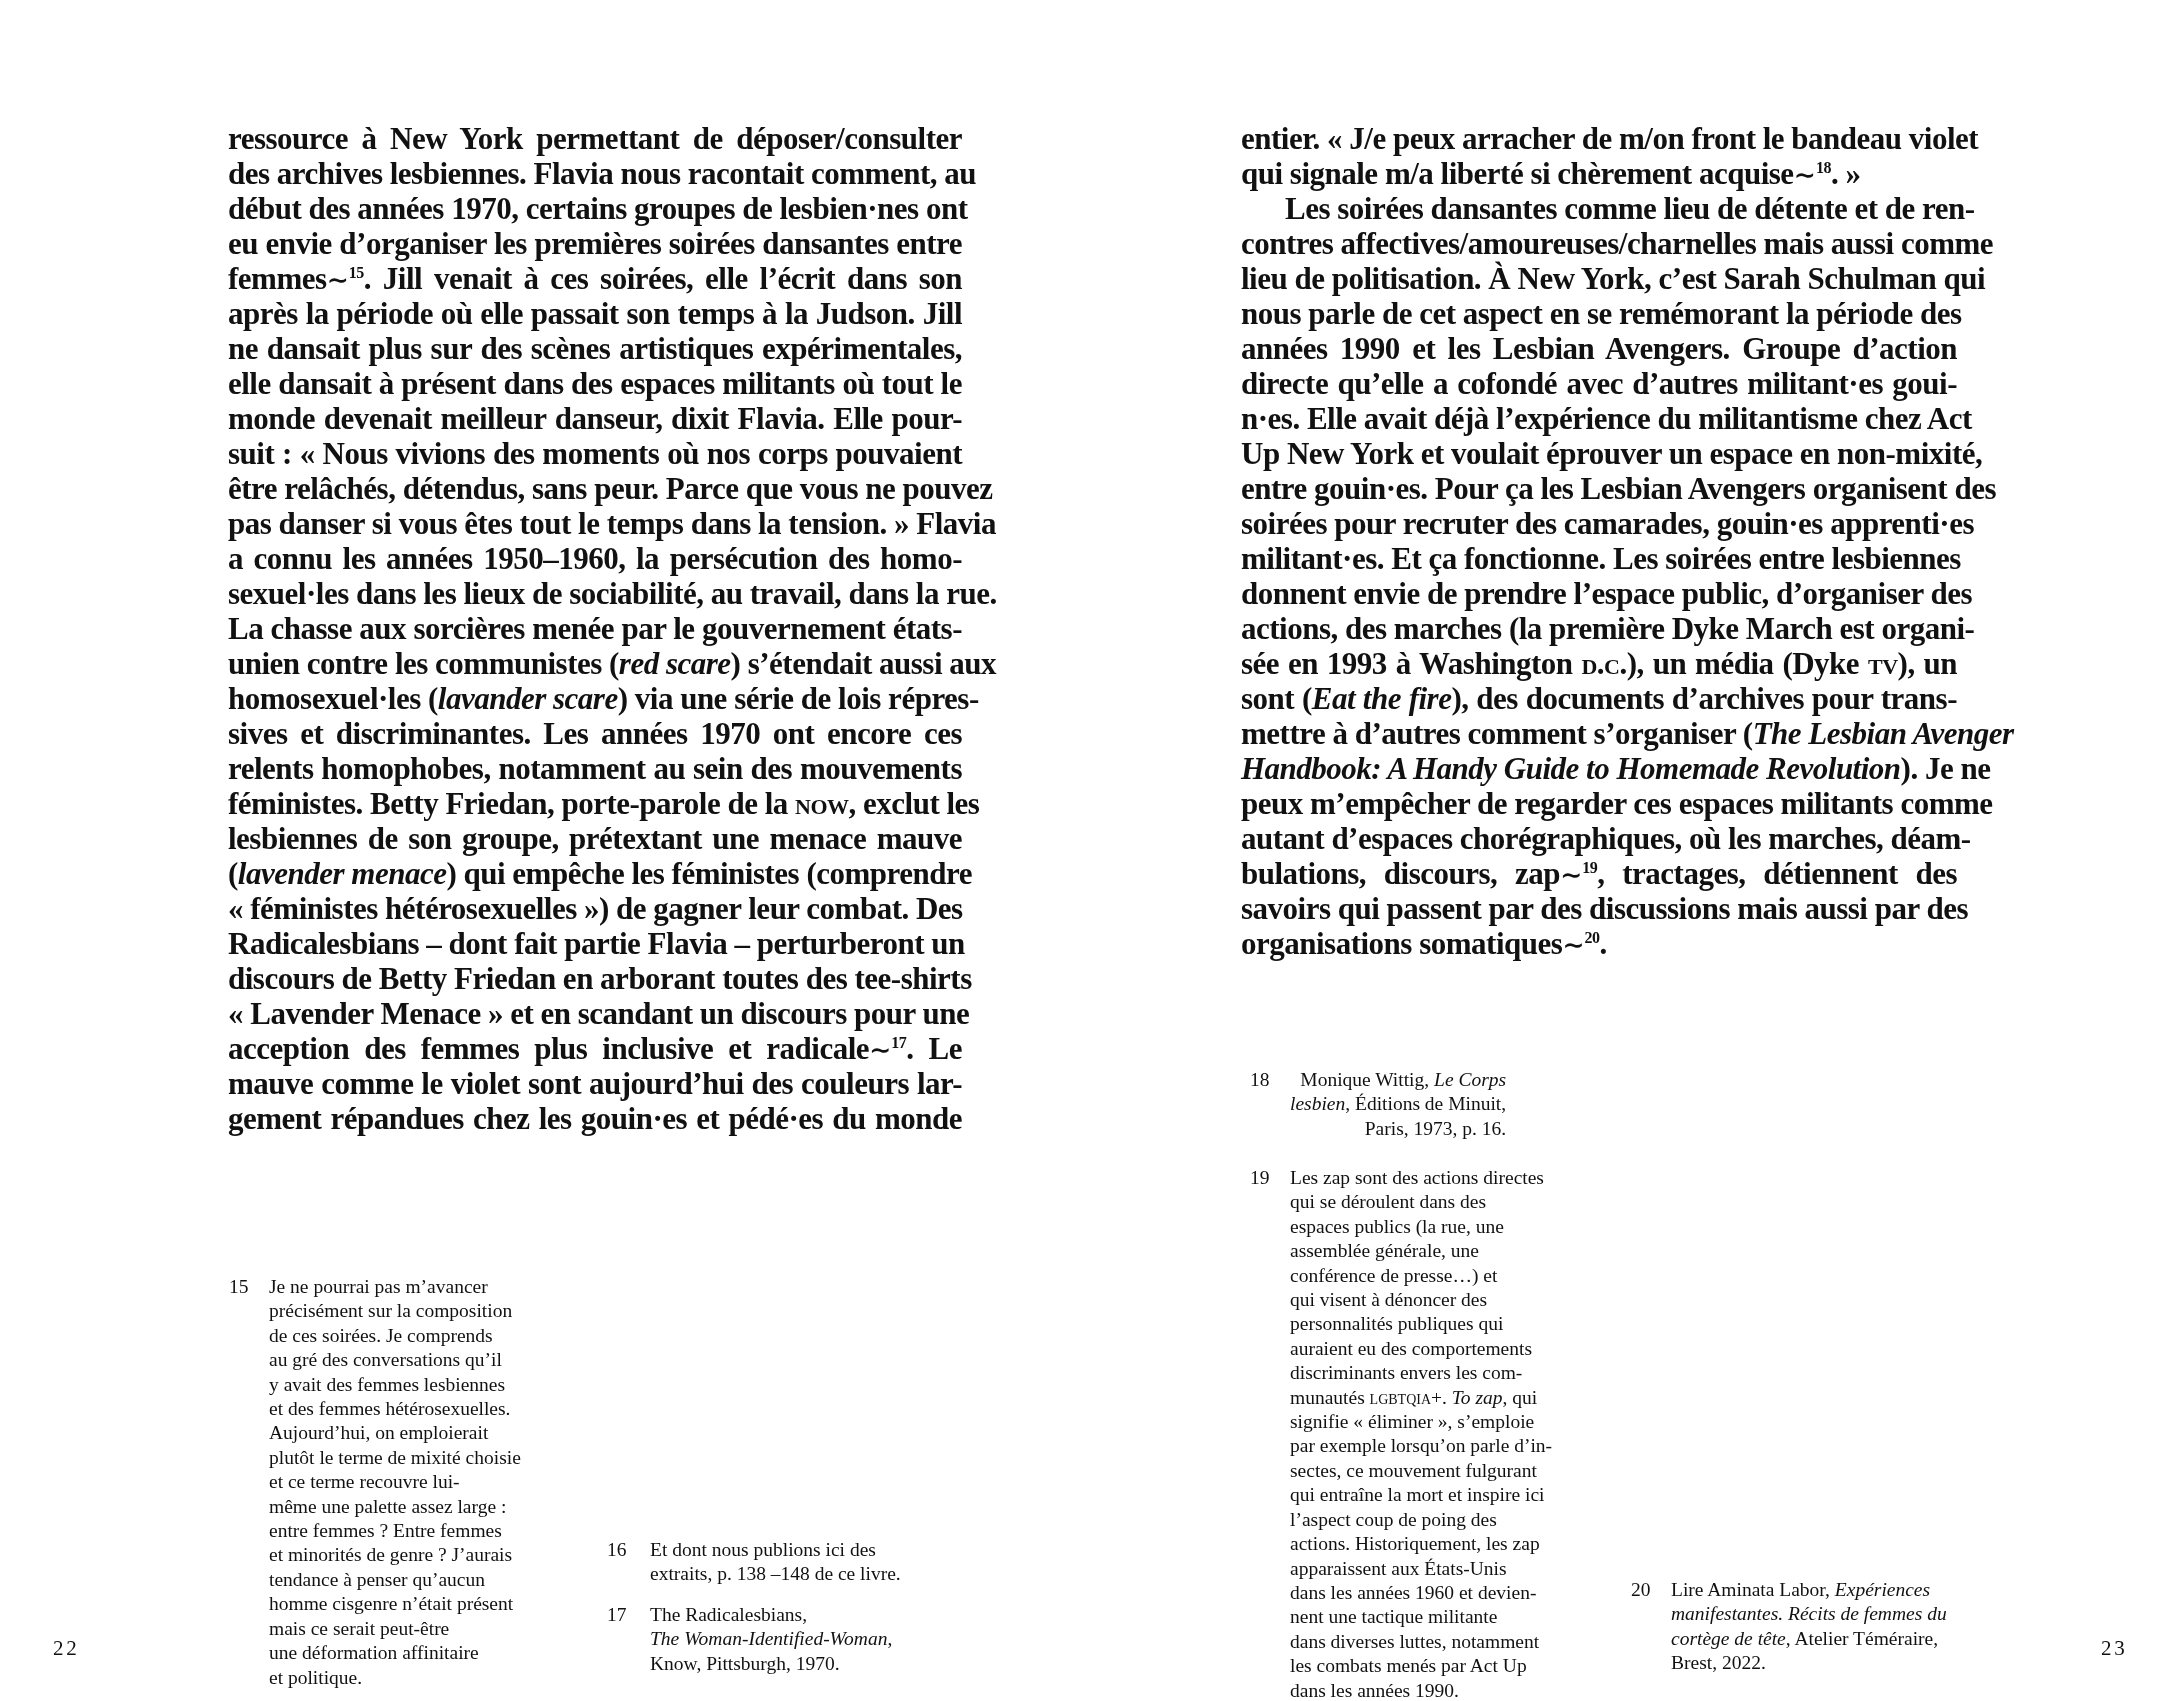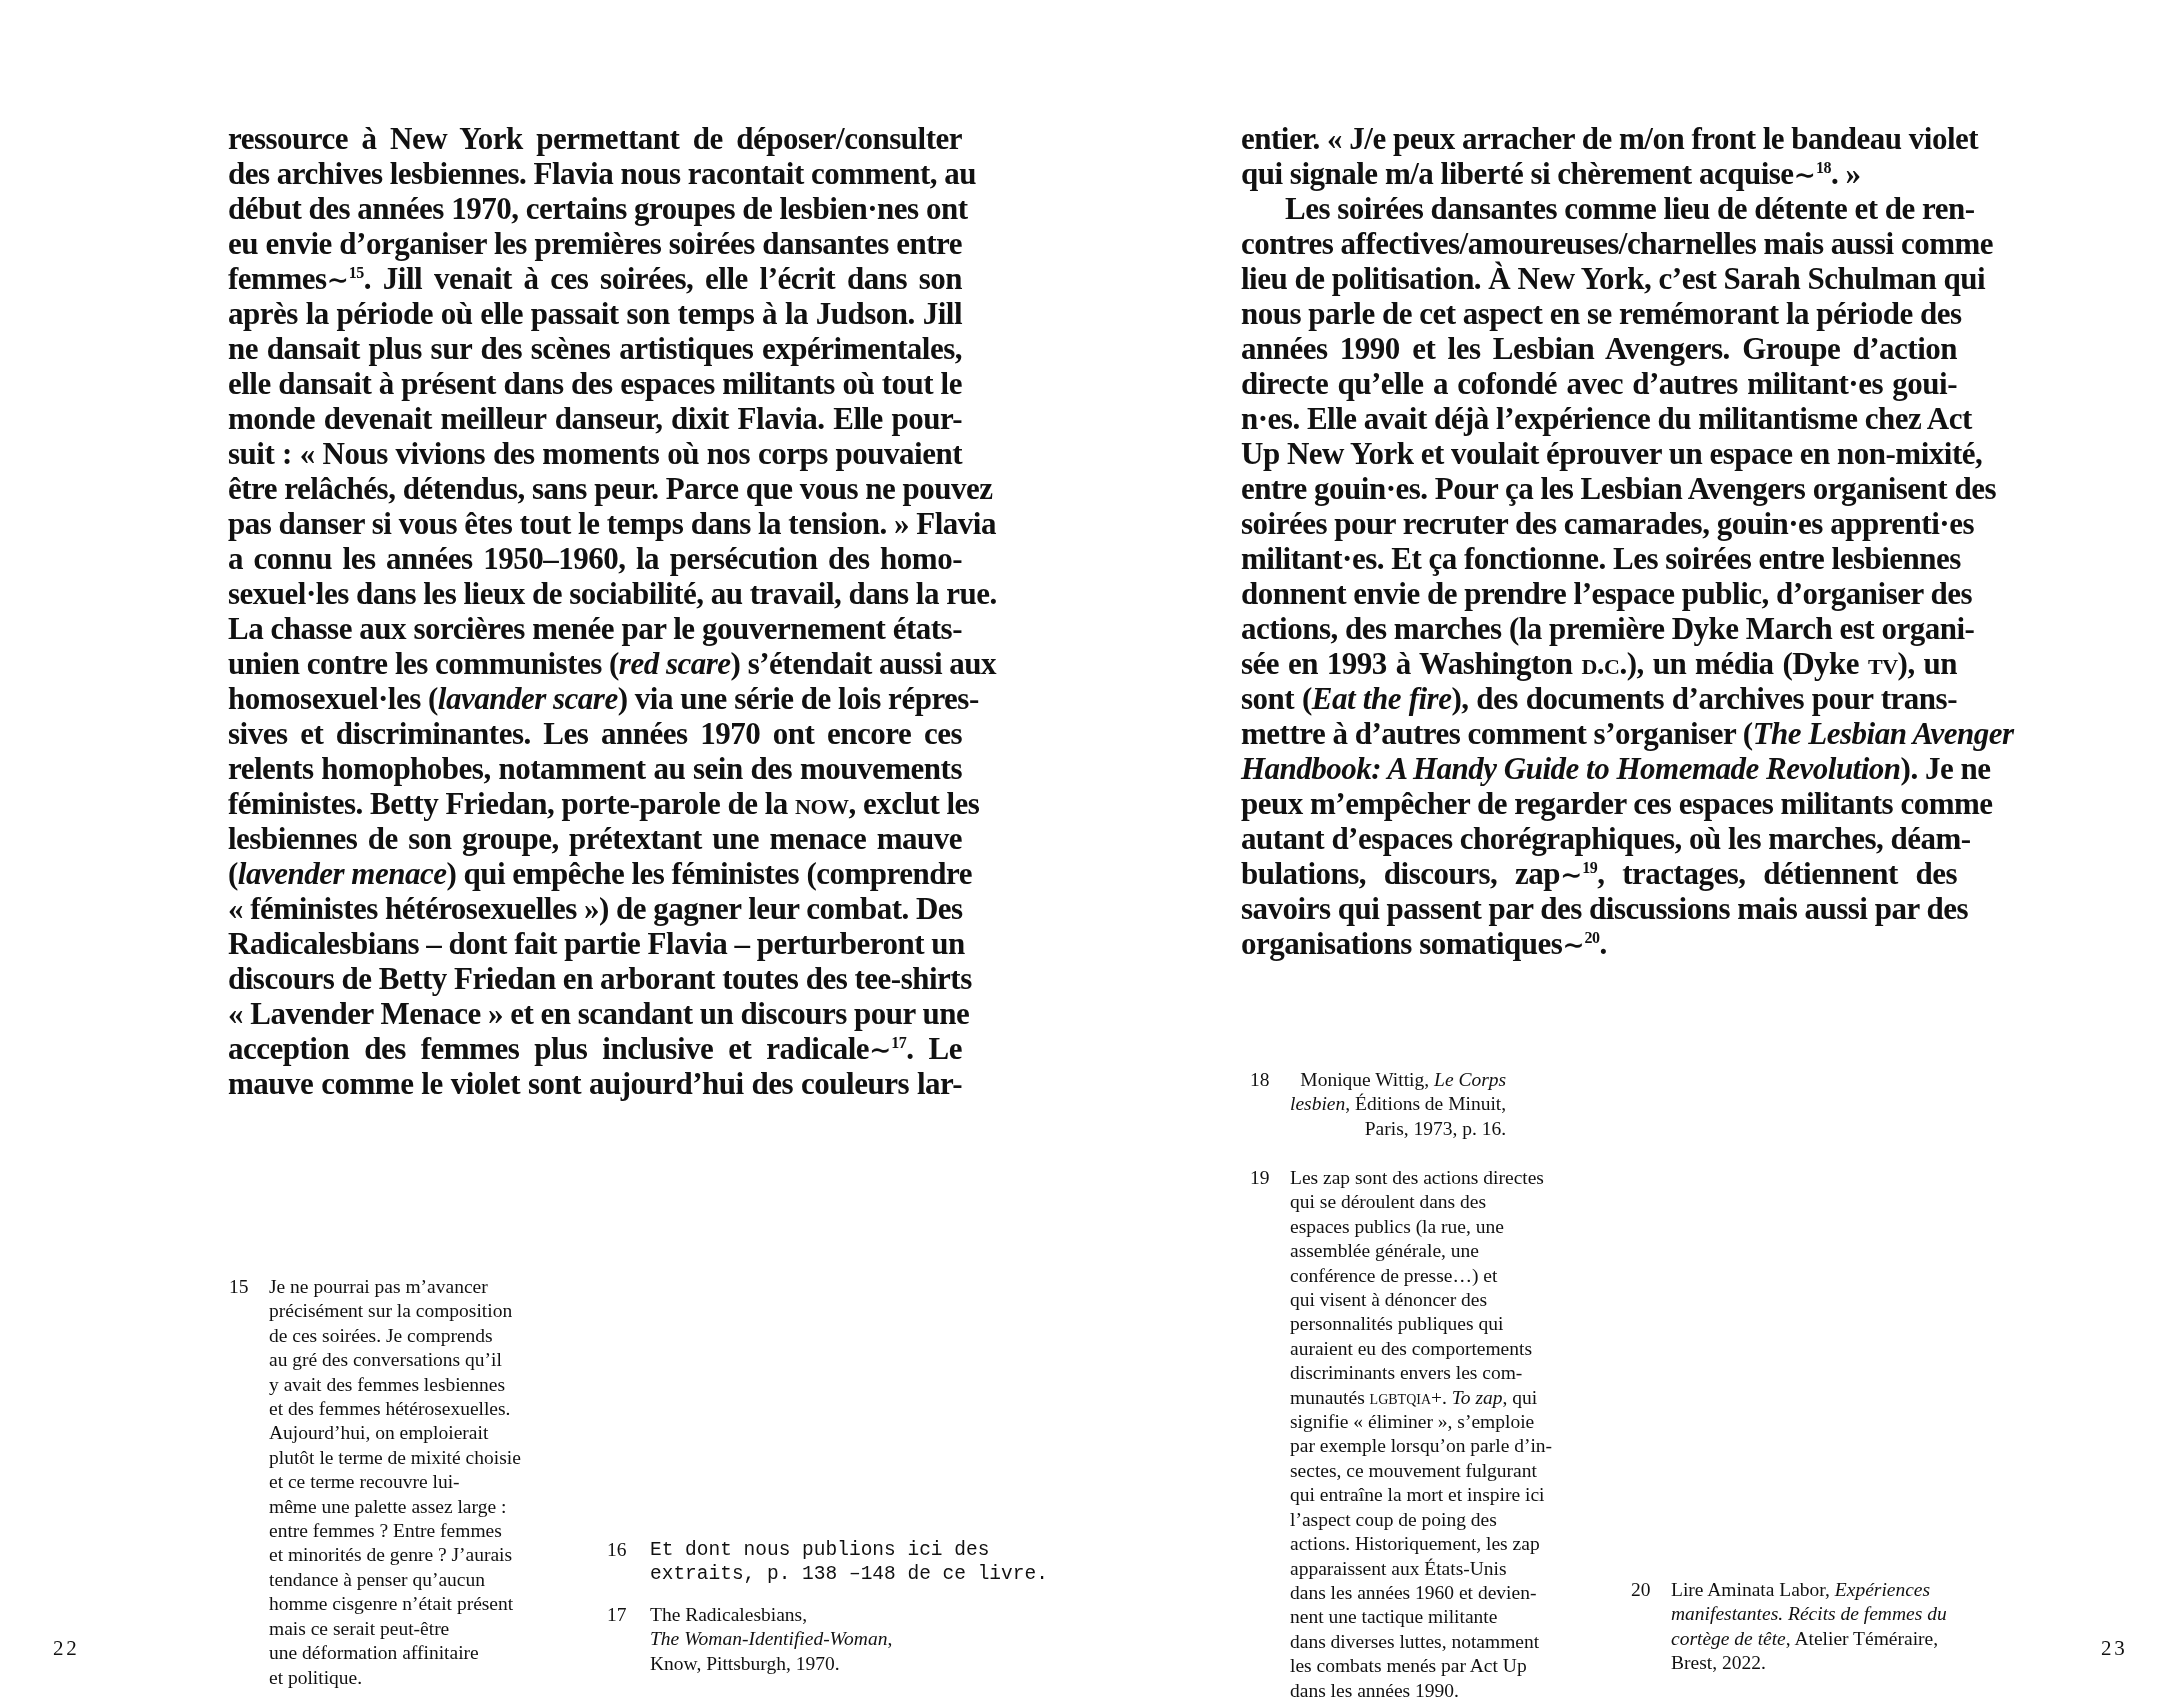--- a/index.html
+++ b/index.html
@@ -45,20 +45,21 @@
   <span class="ln">relents homophobes, notamment au sein des mouvements</span>
   <span class="ln"><span>féministes. Betty Friedan, porte-parole de la </span><span class="sc">now</span><span>, exclut les</span></span>
   <span class="ln">lesbiennes de son groupe, prétextant une menace mauve</span>
   <span class="ln"><span>(</span><i>lavender menace</i><span>) qui empêche les féministes (comprendre</span></span>
   <span class="ln">« féministes hétérosexuelles ») de gagner leur combat. Des</span>
   <span class="ln">Radicalesbians – dont fait partie Flavia – perturberont un</span>
   <span class="ln">discours de Betty Friedan en arborant toutes des tee-shirts</span>
   <span class="ln">« Lavender Menace » et en scandant un discours pour une</span>
   <span class="ln"><span>acception des femmes plus inclusive et radicale</span><span class="mark">∼</span><sup>17</sup><span>. Le</span></span>
   <span class="ln">mauve comme le violet sont aujourd’hui des couleurs lar-</span>
+  <span class="ln">gement répandues chez les gouin·es et pédé·es du monde</span>
 </div>
 
 <div class="fn" style="left:229px; top:1275px; width:355px; height:426px;">
   <span class="num">15</span>
   <div class="body" style="left:40px; top:0;">
     <span class="l">Je ne pourrai pas m’avancer</span>
     <span class="l">précisément sur la composition</span>
     <span class="l">de ces soirées. Je comprends</span>
     <span class="l">au gré des conversations qu’il</span>
     <span class="l">y avait des femmes lesbiennes</span>
@@ -72,21 +73,21 @@
     <span class="l">tendance à penser qu’aucun</span>
     <span class="l">homme cisgenre n’était présent</span>
     <span class="l">mais ce serait peut-être</span>
     <span class="l">une déformation affinitaire</span>
     <span class="l">et politique.</span>
   </div>
 </div>
 
 <div class="fn" style="left:607px; top:1538px; width:355px; height:53px;">
   <span class="num">16</span>
-  <div class="body" style="left:43px; top:0;font-family:Liberation Mono, monospace;">
+  <div class="body" style="left:43px; top:0;">
     <span class="l">Et dont nous publions ici des</span>
     <span class="l">extraits, p. 138 –148 de ce livre.</span>
   </div>
 </div>
 <div class="fn" style="left:607px; top:1603px; width:355px; height:80px;">
   <span class="num">17</span>
   <div class="body" style="left:43px; top:0;">
     <span class="l">The Radicalesbians,</span>
     <span class="l"><i>The Woman-Identified-Woman</i>,</span>
     <span class="l">Know, Pittsburgh, 1970.</span>

